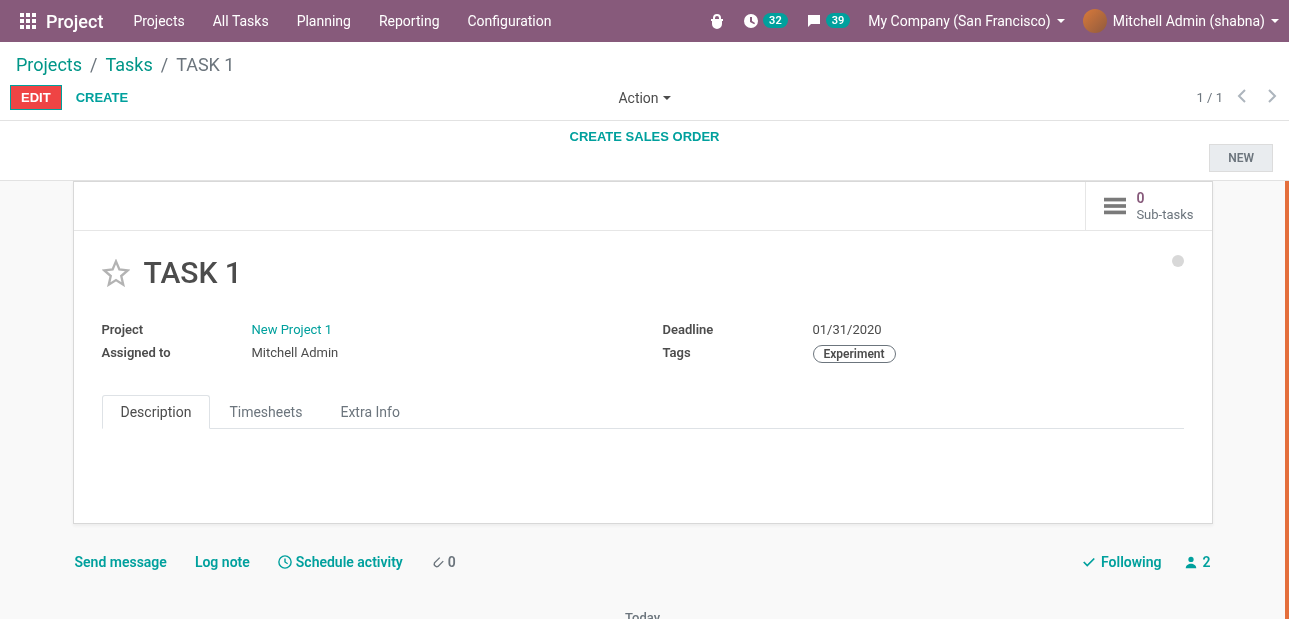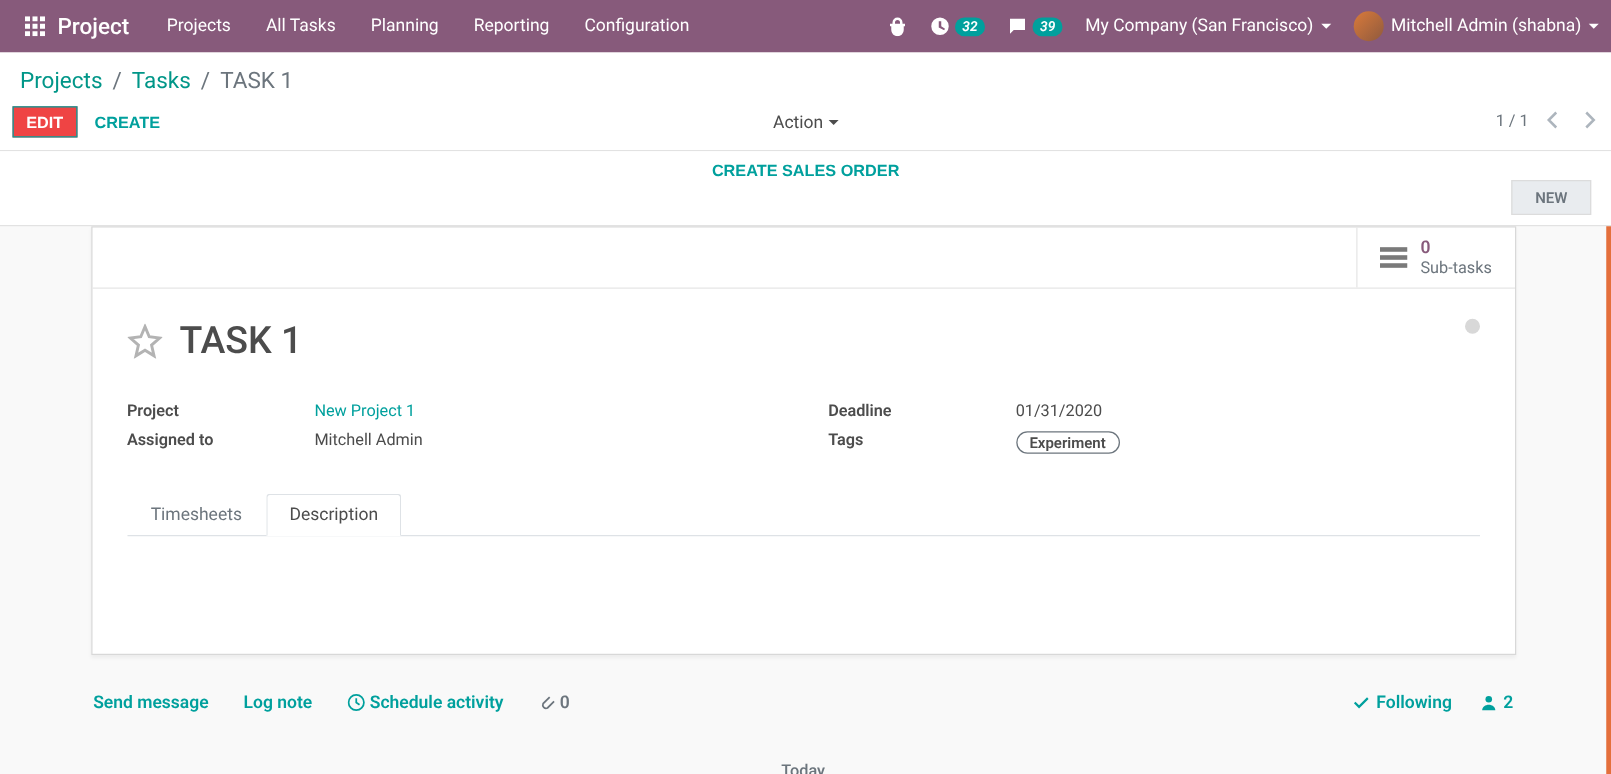--- a/index.html
+++ b/index.html
@@ -7,21 +7,21 @@
 
   
   .navbar {
     display: flex; align-items: center; height: 42px; background: #875a7b; color: #fff; padding: 0 10px;
   }
   .navbar .apps-icon { width: 36px; display: flex; justify-content: center; cursor: pointer; }
   .navbar .brand { font-size: 18px; font-weight: 500; margin-right: 30px; }
   .navbar .menu { display: flex; gap: 28px; }
   .navbar .menu span { color: #fff; cursor: pointer; font-size: 14px; }
   .navbar .right { margin-left: auto; display: flex; align-items: center; gap: 18px; }
-  .navbar .badge-wrap { display: flex; align-items: center; gap: 4px; cursor: pointer; position: relative; font-style: italic; }
+  .navbar .badge-wrap { display: flex; align-items: flex-start; gap: 4px; cursor: pointer; position: relative; }
   .navbar .badge { background: #00a09d; color: #fff; border-radius: 8px; font-size: 11px; padding: 1px 6px; font-weight: 600; }
   .navbar .company, .navbar .user { display: flex; align-items: center; gap: 6px; cursor: pointer; }
   .navbar .avatar { width: 24px; height: 24px; border-radius: 50%; background: linear-gradient(135deg,#d97a3a,#8f5a3e); display:inline-block; }
   .navbar svg { width: 16px; height: 16px; fill: #fff; }
 
   
   .control-panel { background: #fff; border-bottom: 1px solid #e2e2e2; }
   .breadcrumb-row { display: flex; align-items: center; padding: 12px 16px 4px 16px; }
   .breadcrumb-row .crumb { color: #009688; font-size: 18px; cursor: pointer; }
   .breadcrumb-row .sep { color: #6c757d; font-size: 18px; margin: 0 8px; }
@@ -211,22 +211,23 @@
             <div class="field-value">01/31/2020</div>
           </div>
           <div class="field-row">
             <div class="field-label">Tags</div>
             <div class="field-value"><span class="tag-pill">Experiment</span></div>
           </div>
         </div>
       </div>
 
       <div class="tabs">
+        <div class="tab active">Description</div>
         <div class="tab">Timesheets</div>
-        <div class="tab active">Description</div>
+        <div class="tab">Extra Info</div>
       </div>
       <div style="height:70px"></div>
     </div>
   </div>
 
   <div class="chatter">
     <div class="chatter-bar">
       <span class="action-link">Send message</span>
       <span class="action-link">Log note</span>
       <span class="action-link">

